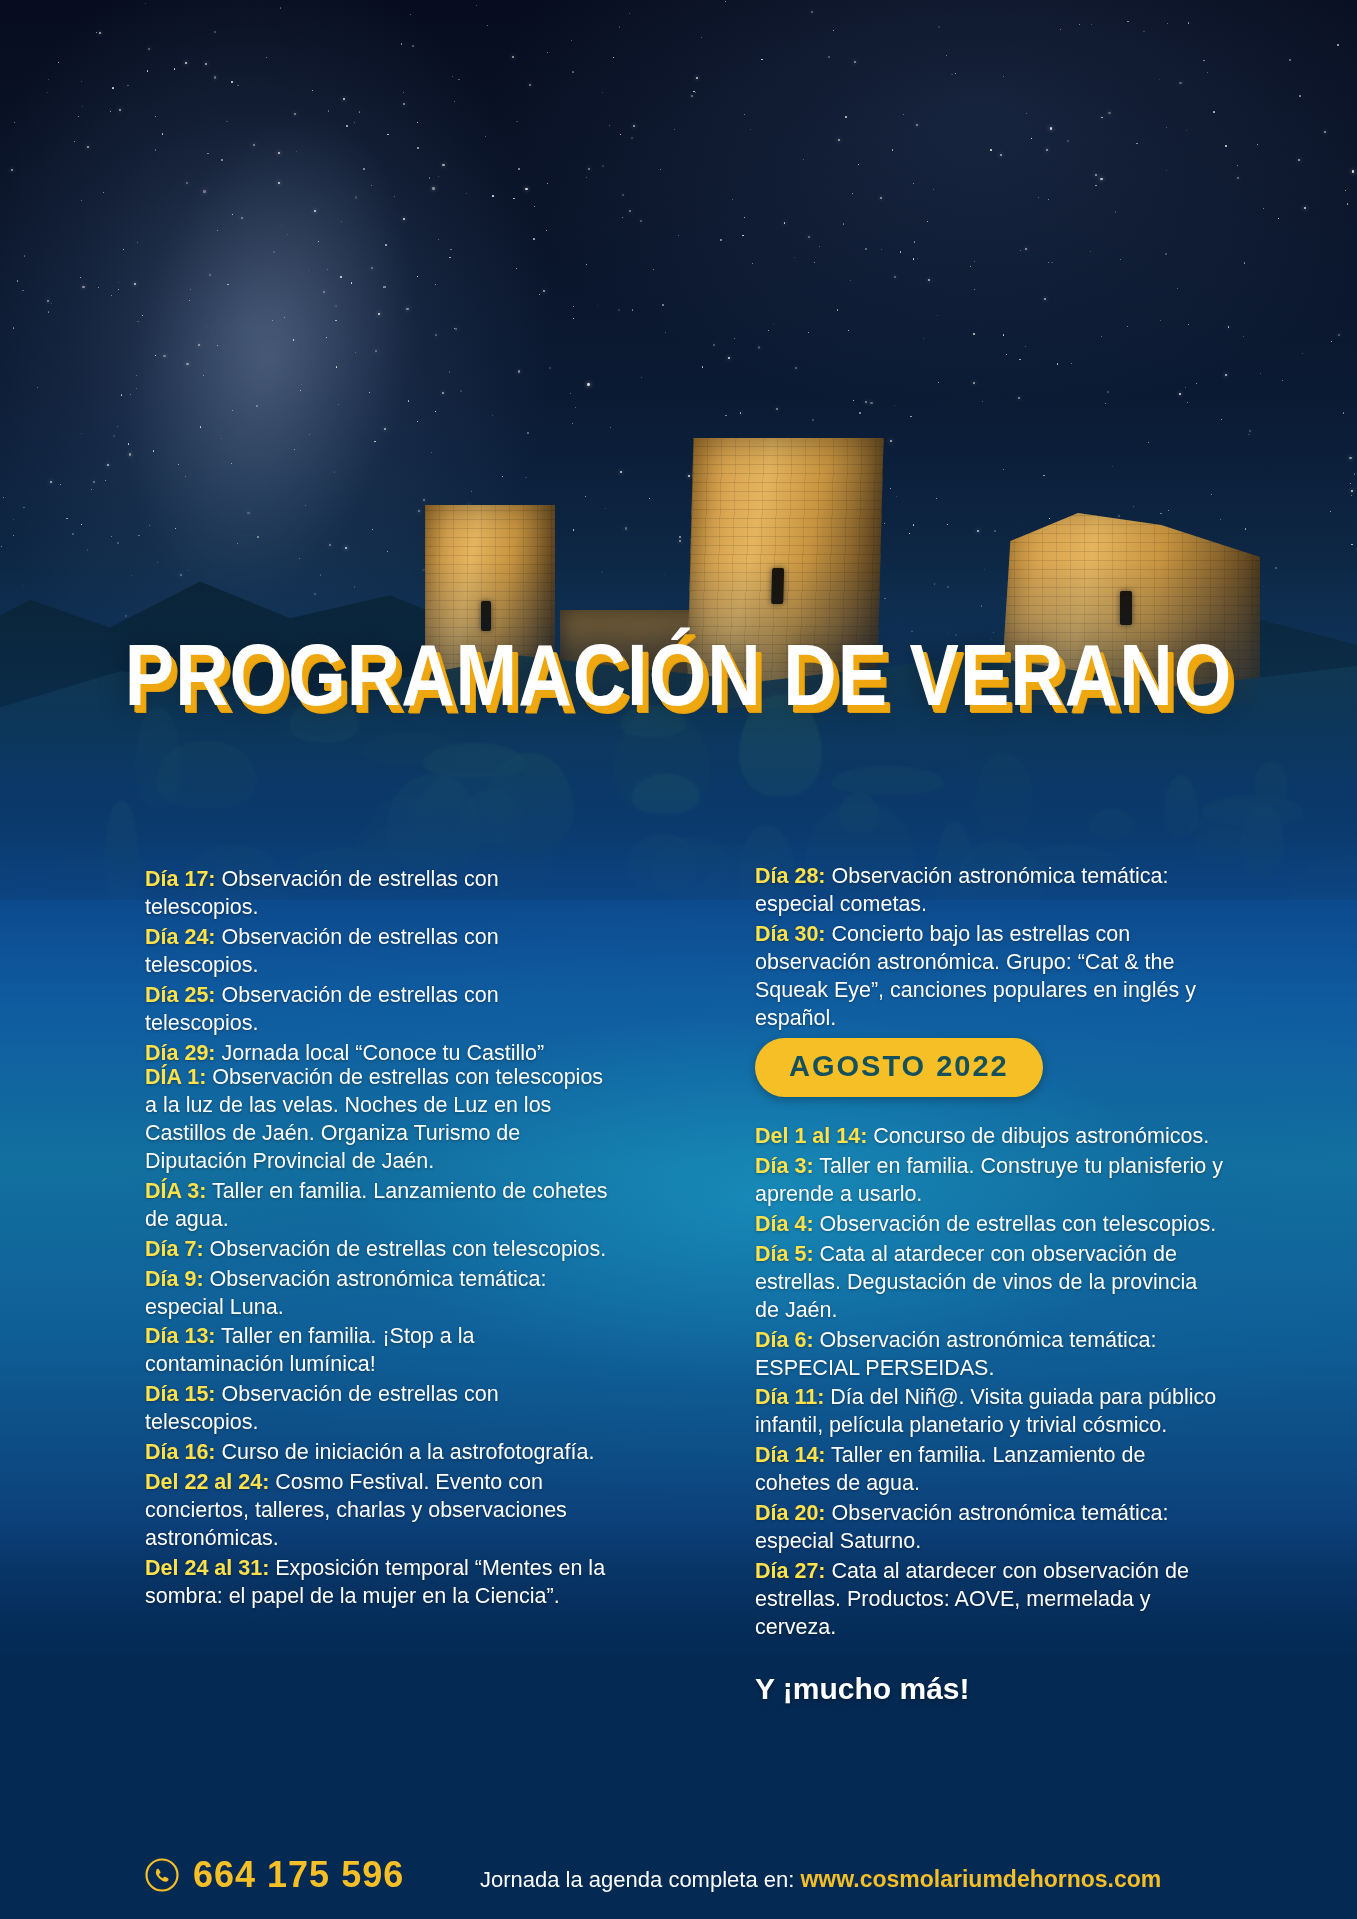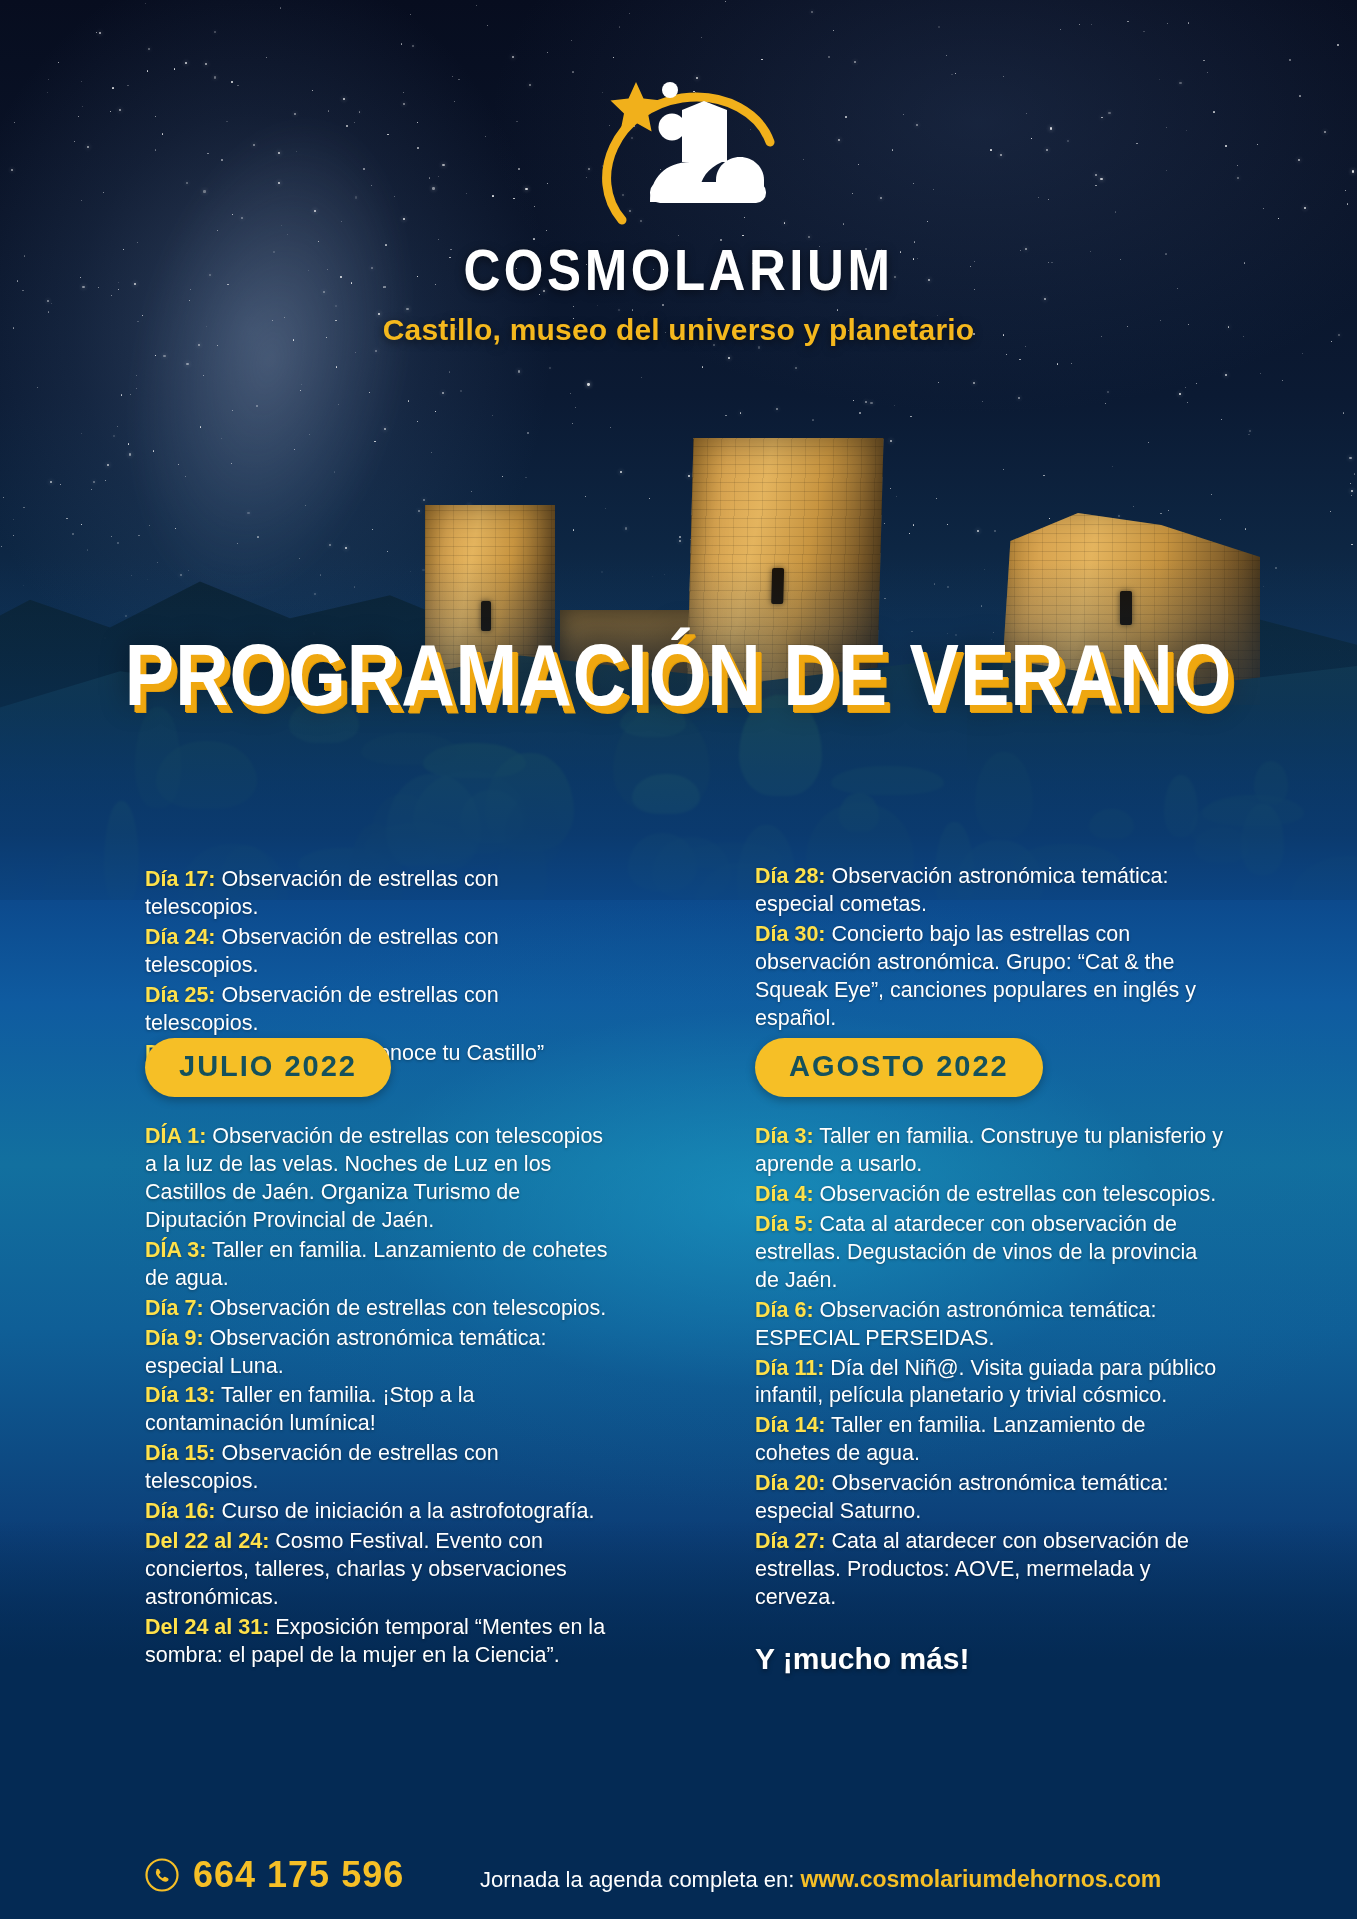--- a/index.html
+++ b/index.html
@@ -876,64 +876,49 @@
       <div class="bush" style="left: 1164px; top: 775px; width: 34px; height: 62px; background: rgba(54, 120, 96, 0.62); opacity: 0.47;"></div>
       <div class="bush" style="left: 737px; top: 825px; width: 59px; height: 96px; background: rgba(54, 120, 96, 0.62); opacity: 0.74;"></div>
       <div class="bush" style="left: 156px; top: 741px; width: 101px; height: 68px; background: rgba(38, 96, 84, 0.8); opacity: 0.39;"></div>
       <div class="bush" style="left: 289px; top: 699px; width: 70px; height: 44px; background: rgba(54, 120, 96, 0.62); opacity: 0.35;"></div>
     </div>
   <div class="photo-fade"></div>
 
   <div class="body-bg"></div>
   <div class="body-bg2"></div>
 
-  <div class="logo">
-    <div class="logo-mark">
-      <svg viewBox="0 0 230 160" width="230" height="160">
-        <path d="M58 150 C22 108, 52 38, 118 28 C162 22, 196 44, 206 72" fill="none" stroke="#f1b01b" stroke-width="9" stroke-linecap="round"></path>
-        <path d="M72 12 l7.5 16.5 18 2 -13.5 13 3.6 18 -15.6-8.8 -15.6 8.8 3.6-18 -13.5-13 18-2 Z" fill="#f1b01b"></path>
-        <circle cx="106" cy="20" r="8" fill="#ffffff"></circle>
-        <circle cx="108" cy="57" r="13.5" fill="#ffffff"></circle>
-        <path d="M118 40 l22-9 23 9 0 52 -45 0 Z" fill="#ffffff"></path>
-        <path d="M86 132 c0-24 16-40 40-40 h32 c-14 6-22 17-22 29 l0 11 z" fill="#ffffff"></path>
-        <path d="M152 110 c0-13 11-23 24-23 s24 10 24 23 l0 12 -48 0 z" fill="#ffffff"></path>
-        <rect x="86" y="112" width="116" height="21" rx="10" fill="#ffffff"></rect>
-      </svg>
-    </div>
-    <div class="brand">COSMOLARIUM</div>
-    <div class="brand-sub">Castillo, museo del universo y planetario</div>
-  </div>
 
   <div class="headline">PROGRAMACIÓN DE VERANO</div>
 
   <div class="cols">
     <div class="col col-left" id="col-junio" style="top:10px;"><div class="list">
           <p class="entry"><span class="d">Día 17:</span><span class="t"> Observación de estrellas con telescopios.</span></p>
           <p class="entry"><span class="d">Día 24:</span><span class="t"> Observación de estrellas con telescopios.</span></p>
           <p class="entry"><span class="d">Día 25:</span><span class="t"> Observación de estrellas con telescopios.</span></p>
           <p class="entry"><span class="d">Día 29:</span><span class="t"> Jornada local “Conoce tu Castillo”</span></p>
         </div></div>
     <div class="col col-right" id="col-junio2" style="top:33px;">
         <div class="list" style="margin-top: 0px;">
           <p class="entry"><span class="d">Día 28:</span><span class="t"> Observación astronómica temática: especial cometas.</span></p>
           <p class="entry"><span class="d">Día 30:</span><span class="t"> Concierto bajo las estrellas con observación astronómica. Grupo: “Cat &amp; the Squeak Eye”, canciones populares en inglés y español.</span></p>
         </div>
       </div>
-    <div class="col col-left" id="col-julio" style="top:208px;"><div class="badge">JULIO 2022</div><div class="list">
+    <div class="col col-left" id="col-julio" style="top:208px;"><div class="list">
           <p class="entry"><span class="d">DÍA 1:</span><span class="t"> Observación de estrellas con telescopios a la luz de las velas. Noches de Luz en los Castillos de Jaén. Organiza Turismo de Diputación Provincial de Jaén.</span></p>
           <p class="entry"><span class="d">DÍA 3:</span><span class="t"> Taller en familia. Lanzamiento de cohetes de agua.</span></p>
           <p class="entry"><span class="d">Día 7:</span><span class="t"> Observación de estrellas con telescopios.</span></p>
           <p class="entry"><span class="d">Día 9:</span><span class="t"> Observación astronómica temática: especial Luna.</span></p>
           <p class="entry"><span class="d">Día 13:</span><span class="t"> Taller en familia. ¡Stop a la contaminación lumínica!</span></p>
           <p class="entry"><span class="d">Día 15:</span><span class="t"> Observación de estrellas con telescopios.</span></p>
           <p class="entry"><span class="d">Día 16:</span><span class="t"> Curso de iniciación a la astrofotografía.</span></p>
           <p class="entry"><span class="d">Del 22 al 24:</span><span class="t"> Cosmo Festival. Evento con conciertos, talleres, charlas y observaciones astronómicas.</span></p>
           <p class="entry"><span class="d">Del 24 al 31:</span><span class="t"> Exposición temporal “Mentes en la sombra: el papel de la mujer en la Ciencia”.</span></p>
         </div></div>
     <div class="col col-right" id="col-agosto" style="top:208px;"><div class="badge">AGOSTO 2022</div><div class="list">
+          <p class="entry"><span class="d">Del 1 al 14:</span><span class="t"> Concurso de dibujos astronómicos.</span></p>
           <p class="entry"><span class="d">Día 3:</span><span class="t"> Taller en familia. Construye tu planisferio y aprende a usarlo.</span></p>
           <p class="entry"><span class="d">Día 4:</span><span class="t"> Observación de estrellas con telescopios.</span></p>
           <p class="entry"><span class="d">Día 5:</span><span class="t"> Cata al atardecer con observación de estrellas. Degustación de vinos de la provincia de Jaén.</span></p>
           <p class="entry"><span class="d">Día 6:</span><span class="t"> Observación astronómica temática: ESPECIAL PERSEIDAS.</span></p>
           <p class="entry"><span class="d">Día 11:</span><span class="t"> Día del Niñ@. Visita guiada para público infantil, película planetario y trivial cósmico.</span></p>
           <p class="entry"><span class="d">Día 14:</span><span class="t"> Taller en familia. Lanzamiento de cohetes de agua.</span></p>
           <p class="entry"><span class="d">Día 20:</span><span class="t"> Observación astronómica temática: especial Saturno.</span></p>
           <p class="entry"><span class="d">Día 27:</span><span class="t"> Cata al atardecer con observación de estrellas. Productos: AOVE, mermelada y cerveza.</span></p>
         </div><div class="more">Y ¡mucho más!</div></div>
   </div>

